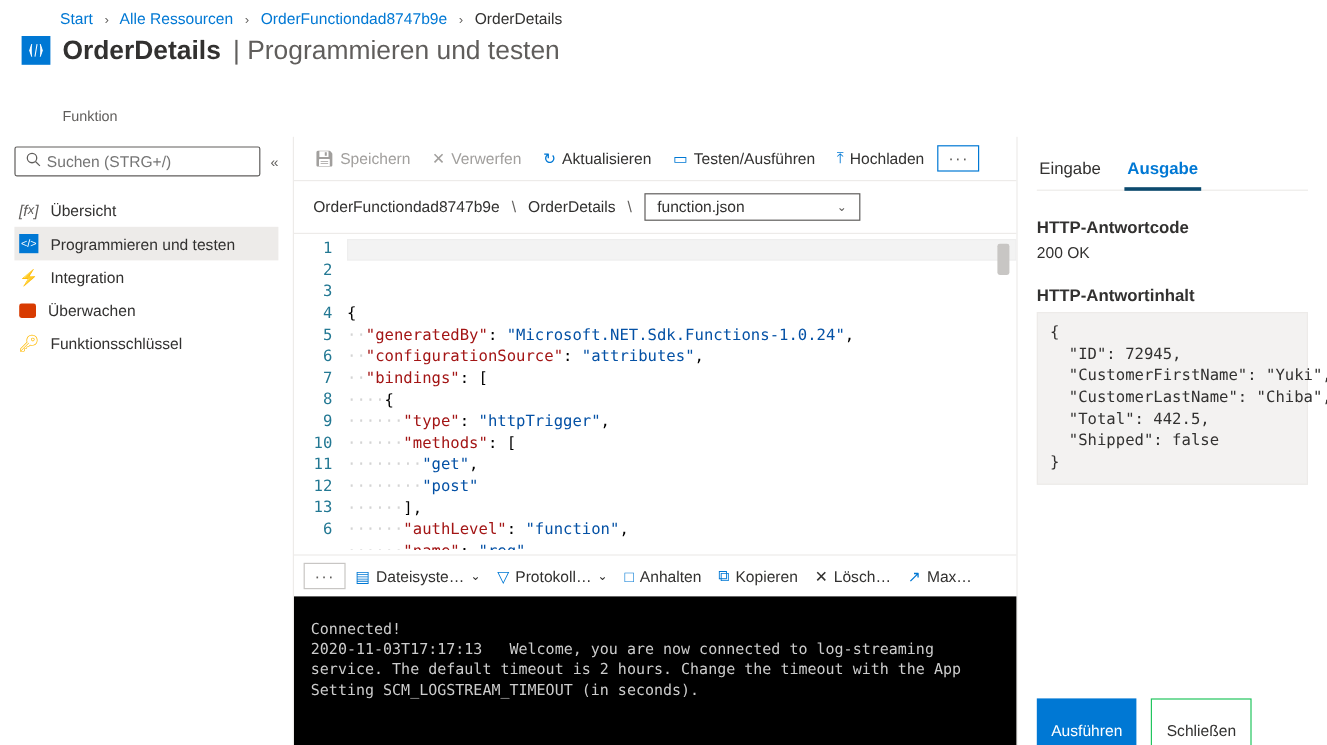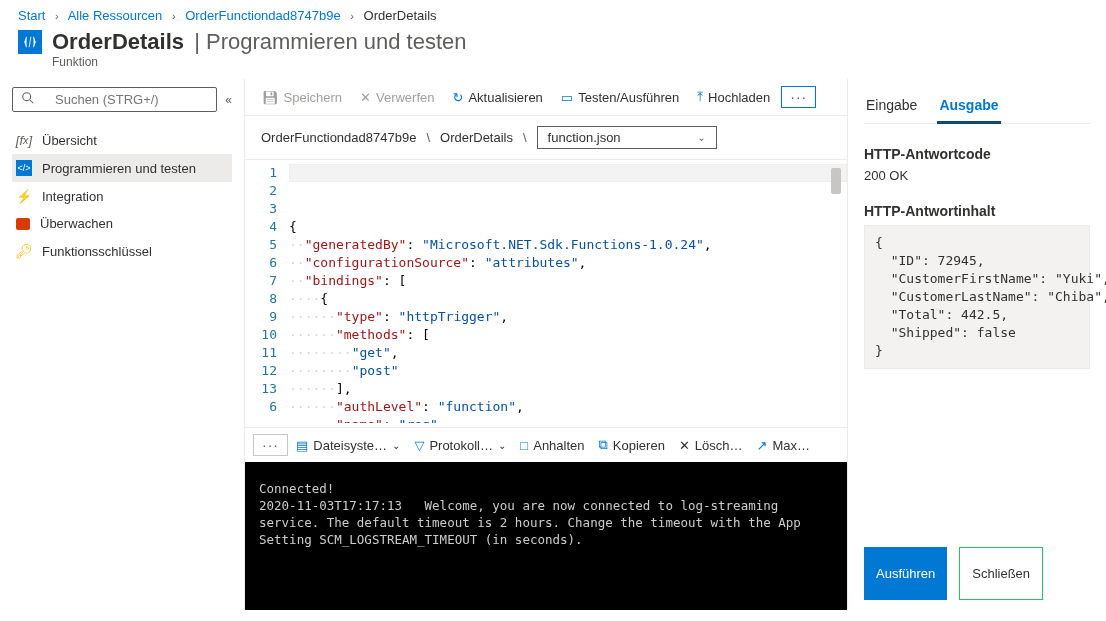--- a/index.html
+++ b/index.html
@@ -1,34 +1,34 @@
 <!DOCTYPE html>
 <html><head>
 <meta charset="utf-8">
 <style>
 * { box-sizing: border-box; margin: 0; padding: 0; }
 body { font-family: "Segoe UI", -apple-system, sans-serif; font-size: 13px; color: #323130; width: 1106px; height: 621px; overflow: hidden; background: #fff; }
 
-.breadcrumb { padding: 8px 18px 4px; font-size: 13px; }
+.breadcrumb { padding: 8px 34px 4px; font-size: 13px; margin-left: 16px; }
 .breadcrumb a { color: #0078d4; text-decoration: none; }
 .breadcrumb .sep { color: #605e5c; margin: 0 6px; font-size: 11px; }
 .breadcrumb .current { color: #323130; }
 
 .header-row { display: flex; align-items: center; padding: 2px 18px 0; }
 .header-icon { width: 24px; height: 24px; background: #0078d4; color: #fff; display: flex; align-items: center; justify-content: center; font-size: 11px; margin-right: 10px; }
 .header-title { font-size: 22px; font-weight: 600; }
 .header-sub { font-size: 22px; font-weight: 400; color: #605e5c; margin-left: 4px; }
-.header-subtitle { font-size: 12px; color: #605e5c; padding: 0 18px 10px 52px; }
+.header-subtitle { font-size: 12px; color: #605e5c; padding: 0 18px 10px 52px; margin-top: 35px; }
 
 .main { display: flex; height: calc(100% - 90px); }
 
 
 .sidebar { width: 245px; border-right: 1px solid #edebe9; padding: 8px 12px; flex-shrink: 0; }
 .search-row { display: flex; align-items: center; gap: 8px; margin-bottom: 14px; }
-.search-box { flex: 1; border: 1px solid #605e5c; border-radius: 2px; padding: 3px 8px; display: flex; align-items: center; gap: 20px; font-size: 13px; color: #605e5c; }
+.search-box { flex: 1; border: 1px solid #605e5c; border-radius: 2px; padding: 3px 8px; display: flex; align-items: center; gap: 4px; font-size: 13px; color: #605e5c; }
 .search-box input { border: none; outline: none; width: 100%; font-size: 13px; }
 .collapse-caret { color: #605e5c; font-size: 12px; cursor: pointer; }
 .sidebar-item { display: flex; align-items: center; gap: 10px; padding: 6px 4px; cursor: pointer; font-size: 13px; }
 .sidebar-item.active { background: #edebe9; }
 .sidebar-item .sicon { width: 16px; height: 16px; display: inline-flex; align-items: center; justify-content: center; font-size: 13px; }
 .sidebar-section-title { font-weight: 600; font-size: 14px; padding: 12px 4px 8px; }
 
 
 .center { flex: 1; display: flex; flex-direction: column; border-right: 1px solid #edebe9; min-width: 0; }
 .toolbar { display: flex; align-items: center; gap: 4px; padding: 6px 10px; border-bottom: 1px solid #edebe9; font-size: 13px; }

